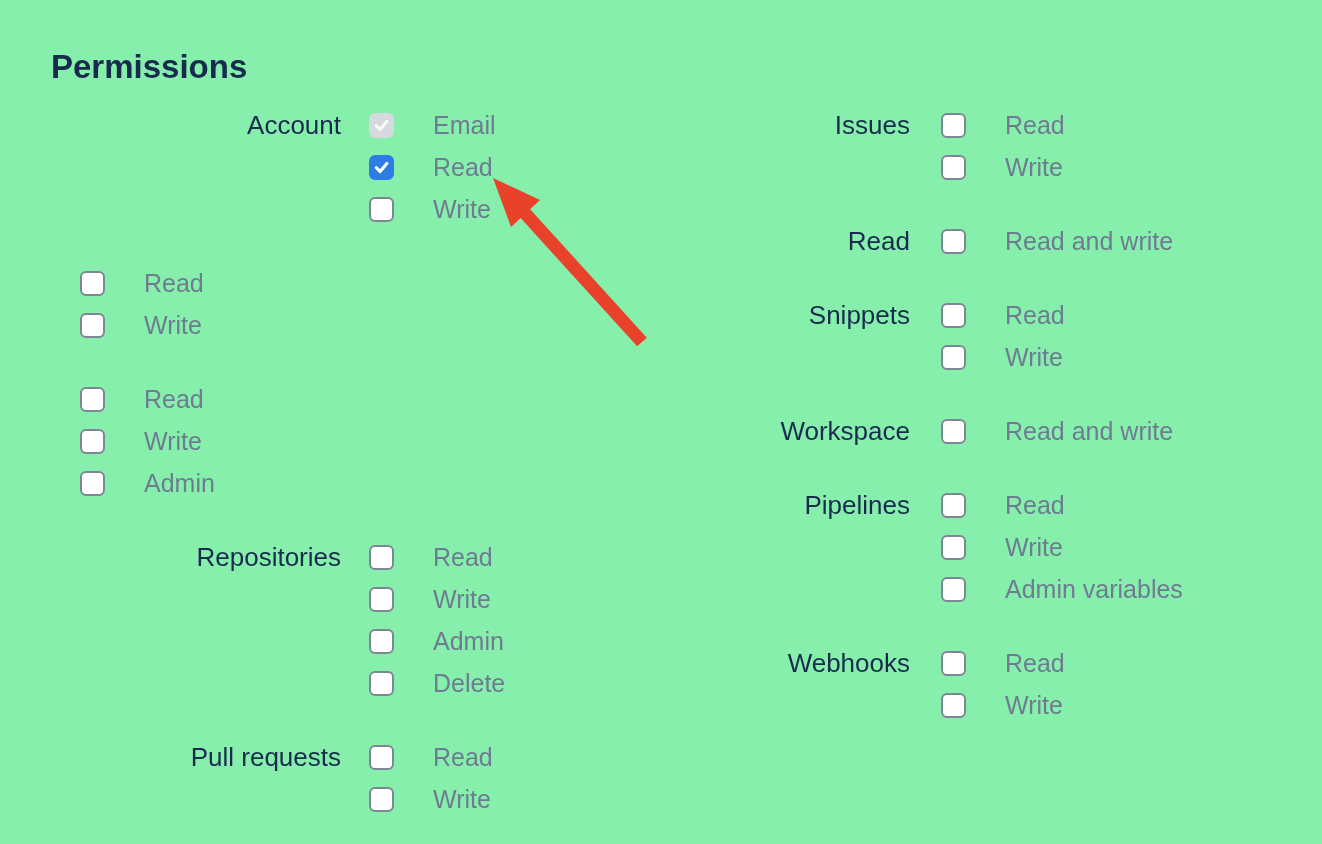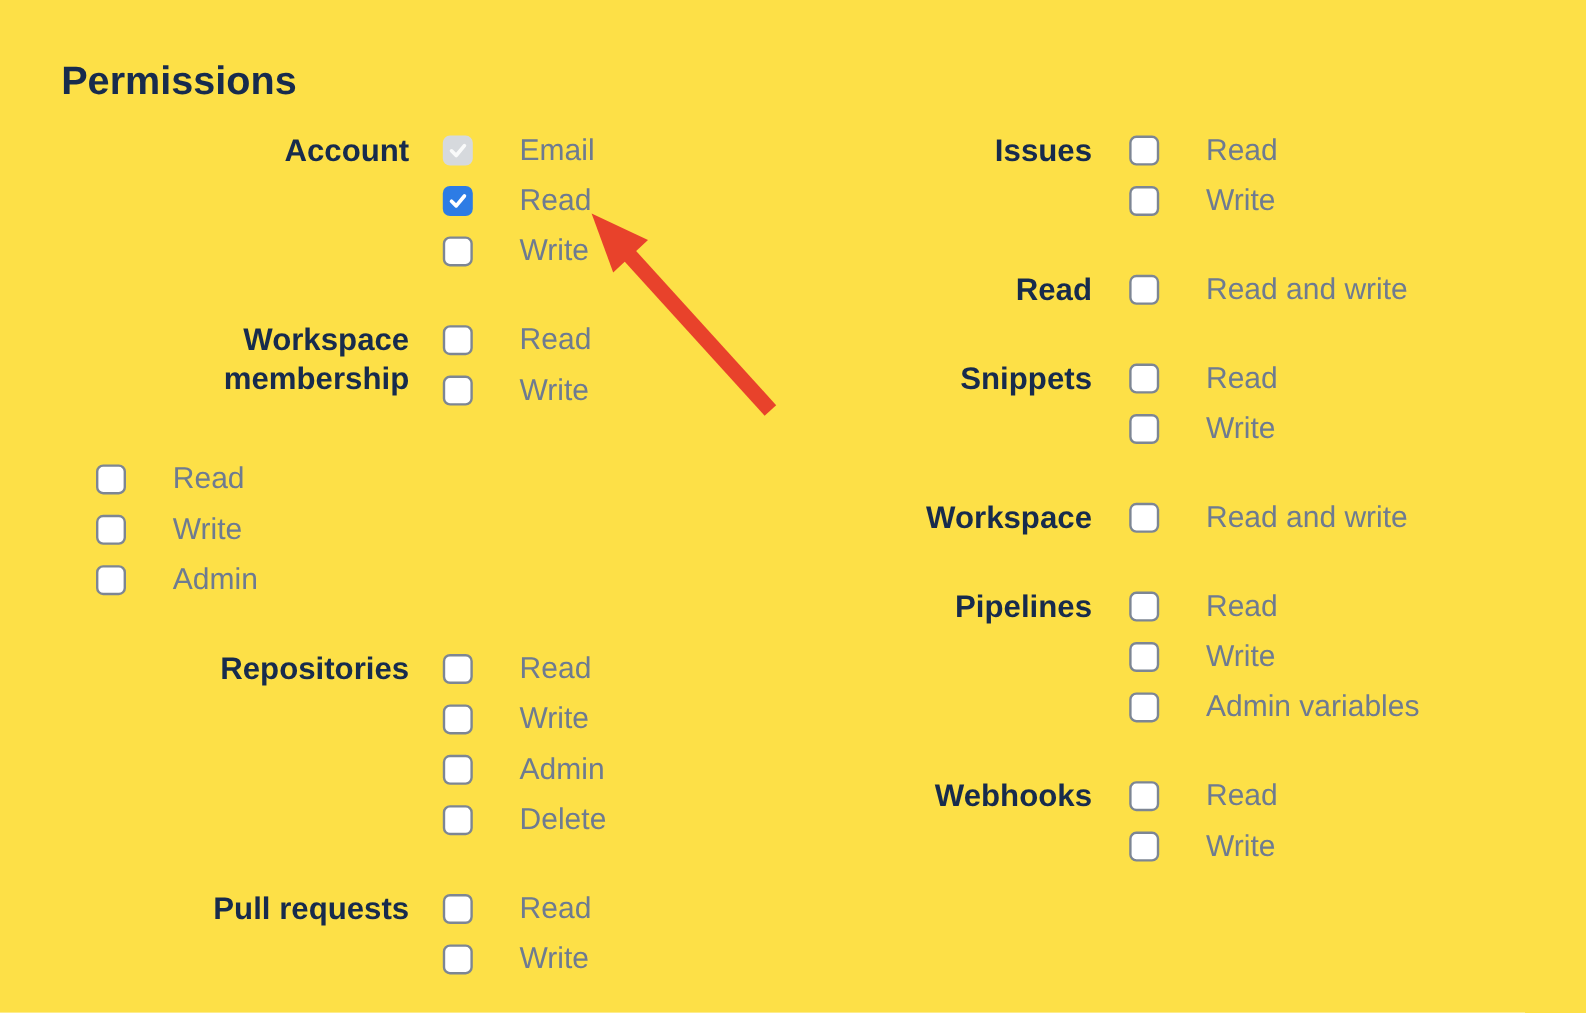--- a/index.html
+++ b/index.html
@@ -2,40 +2,40 @@
 <html><head>
 <meta charset="utf-8">
 <style>
   * { margin: 0; padding: 0; box-sizing: border-box; }
   html, body { background: #ffffff; }
   body {
     width: 1322px; height: 844px;
     font-family: "Liberation Sans", sans-serif;
     position: relative; overflow: hidden;
   }
-  #page { position: absolute; inset: 0; background: #fde047; }
+  #page { position: absolute; inset: 0; background: #86efac; }
 
   .page-heading {
     position: absolute; left: 51px; top: 48px;
     font-size: 33px; font-weight: 700; color: #172b4d;
     letter-spacing: 0px;
   }
 
   .perm-col { position: absolute; top: 104px; width: 620px; }
   #perm-col-left  { left: 52px; }
   #perm-col-right { left: 660px; }
 
   .perm-section { display: flex; margin-bottom: 32px; }
 
   .group-label {
     width: 289px; flex: 0 0 289px;
     text-align: right;
     margin-top: 5px;
     line-height: 32px;
-    font-size: 26px; font-weight: 700; color: #172b4d;
+    font-size: 26px; font-weight: 400; color: #172b4d;
   }
   #perm-col-right .group-label { width: 250px; flex: 0 0 250px; }
   .group-label .group-label-text {
     display: inline-block; max-width: 215px; text-align: right;
   }
 
   .options { margin-left: 28px; }
   #perm-col-right .options { margin-left: 31px; }
 
   .option-row { height: 42px; display: flex; align-items: center; gap: 24px; }
@@ -91,21 +91,20 @@
             </span>
             <span class="option-label">Read</span>
           </div>
           <div class="option-row">
             <span class="checkbox" role="checkbox" aria-checked="false"></span>
             <span class="option-label">Write</span>
           </div>
         </div>
       </div>
       <div class="perm-section">
-        <div class="group-label"><span class="group-label-text">Workspace membership</span></div>
         <div class="options">
           <div class="option-row">
             <span class="checkbox" role="checkbox" aria-checked="false"></span>
             <span class="option-label">Read</span>
           </div>
           <div class="option-row">
             <span class="checkbox" role="checkbox" aria-checked="false"></span>
             <span class="option-label">Write</span>
           </div>
         </div>

